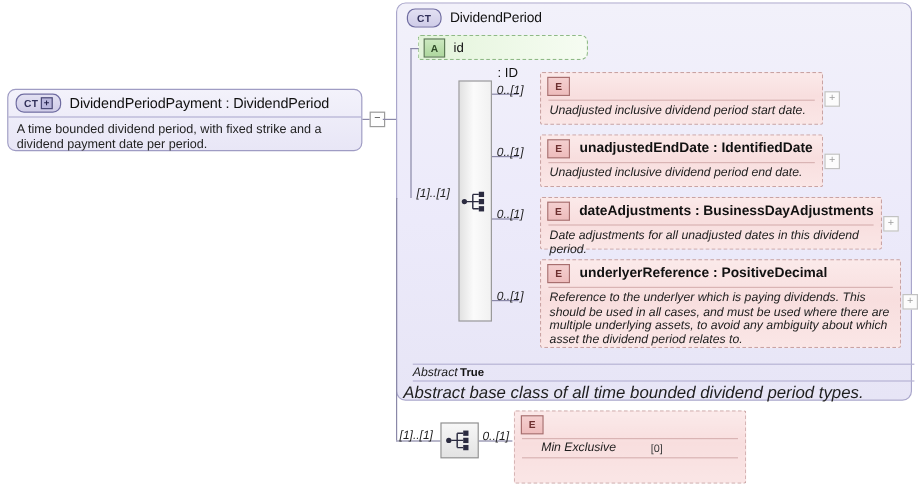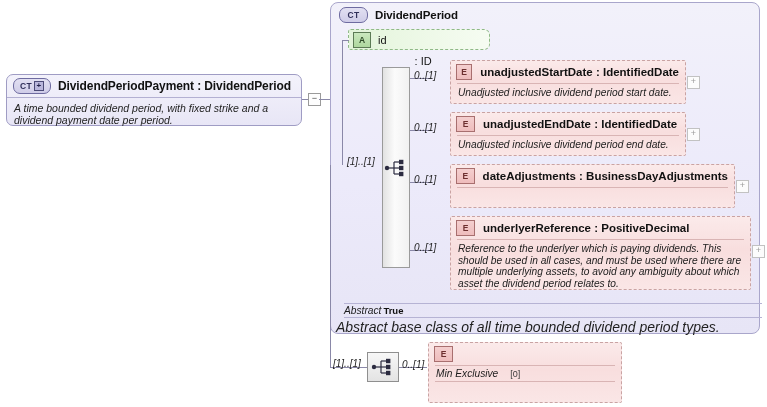--- a/index.html
+++ b/index.html
@@ -26,27 +26,26 @@
     border: 1px solid #9f9cc4;
     border-radius: 7px;
   }
   .ct-ref .title-row {
     display: flex; align-items: center;
     height: 22px; padding: 0 6px;
     border-bottom: 1px solid #b3b0d2;
   }
   .ct-ref .desc {
     padding: 4px 7px 0 7px;
-    font-style: italic;
     font-size: 10.5px;
     line-height: 12px;
     color: #232323;
   }
   .ct-title-text {
-    font-weight: bold; font-size: 12px; color: #111;
+    font-weight: normal; font-size: 12px; color: #111;
     margin-left: 7px; letter-spacing: -0.1px; text-align: center;
   }
 
   
   .badge-ct {
     display: inline-flex; align-items: center; justify-content: center;
     height: 14px; min-width: 21px; padding: 0 3px;
     border: 1px solid #6e6ba0; border-radius: 7px;
     background: linear-gradient(to bottom,#e2e0f2,#cfcce8);
     font-size: 8.5px; font-weight: bold; color: #31305a;
@@ -128,22 +127,23 @@
     margin-left: 8px; font-weight: bold; font-size: 11.5px; color:#111;
     white-space: nowrap;
   }
   .el-sep { height:1px; background:#d9b4b4; margin: 0 6px; }
   .el-desc {
     padding: 3px 7px 4px 7px;
     font-style: italic; font-size: 10.2px; line-height: 11.5px; color:#212121;
   }
   .el-facet {
     display:flex; align-items:center;
-    padding: 2px 7px 2px 7px;
+    padding: 2px 7px 2px 22px;
     font-size: 10.2px;
+    gap: 17px;
   }
   .facet-name { font-style: italic; color:#1c1c1c; }
   .facet-val { margin-left: 12px; font-size: 9px; color:#3a3a3a; }
 
   
   .abstract-row {
     left: 344px; top: 303px; width: 418px; height: 15px;
     display:flex; align-items:center;
     border-top: 1px solid #b6b3d4;
     border-bottom: 1px solid #b6b3d4;
@@ -233,21 +233,20 @@
 
   <div class="abs ln lnh" style="left:410px; top:78px; width:22px;"></div>
   <div class="abs ln lnh" style="left:410px; top:130px; width:22px;"></div>
   <div class="abs ln lnh" style="left:410px; top:182px; width:22px;"></div>
   <div class="abs ln lnh" style="left:410px; top:250px; width:22px;"></div>
 
   <div class="card" style="left:414px; top:70px;">0..[1]</div>
   <div class="abs el-box" style="left:450px; top:60px; width:236px; height:44px;">
     <div class="el-head">
       <span class="badge-e">E</span>
-      <span class="el-name">unadjustedStartDate : IdentifiedDate</span>
     </div>
     <div class="el-sep"></div>
     <div class="el-desc">Unadjusted inclusive dividend period start date.</div>
   </div>
   <div class="tinybtn faded" style="left:687px; top:76px;">+</div>
 
   <div class="card" style="left:414px; top:122px;">0..[1]</div>
   <div class="abs el-box" style="left:450px; top:112px; width:236px; height:44px;">
     <div class="el-head">
       <span class="badge-e">E</span>
@@ -258,20 +257,21 @@
   </div>
   <div class="tinybtn faded" style="left:687px; top:128px;">+</div>
 
   <div class="card" style="left:414px; top:174px;">0..[1]</div>
   <div class="abs el-box" style="left:450px; top:164px; width:285px; height:44px;">
     <div class="el-head">
       <span class="badge-e">E</span>
       <span class="el-name">dateAdjustments : BusinessDayAdjustments</span>
     </div>
     <div class="el-sep"></div>
+    <div class="el-desc">Date adjustments for all unadjusted dates in this dividend period.</div>
   </div>
   <div class="tinybtn faded" style="left:736px; top:180px;">+</div>
 
   <div class="card" style="left:414px; top:242px;">0..[1]</div>
   <div class="abs el-box" style="left:450px; top:216px; width:301px; height:74px;">
     <div class="el-head">
       <span class="badge-e">E</span>
       <span class="el-name">underlyerReference : PositiveDecimal</span>
     </div>
     <div class="el-sep"></div>

